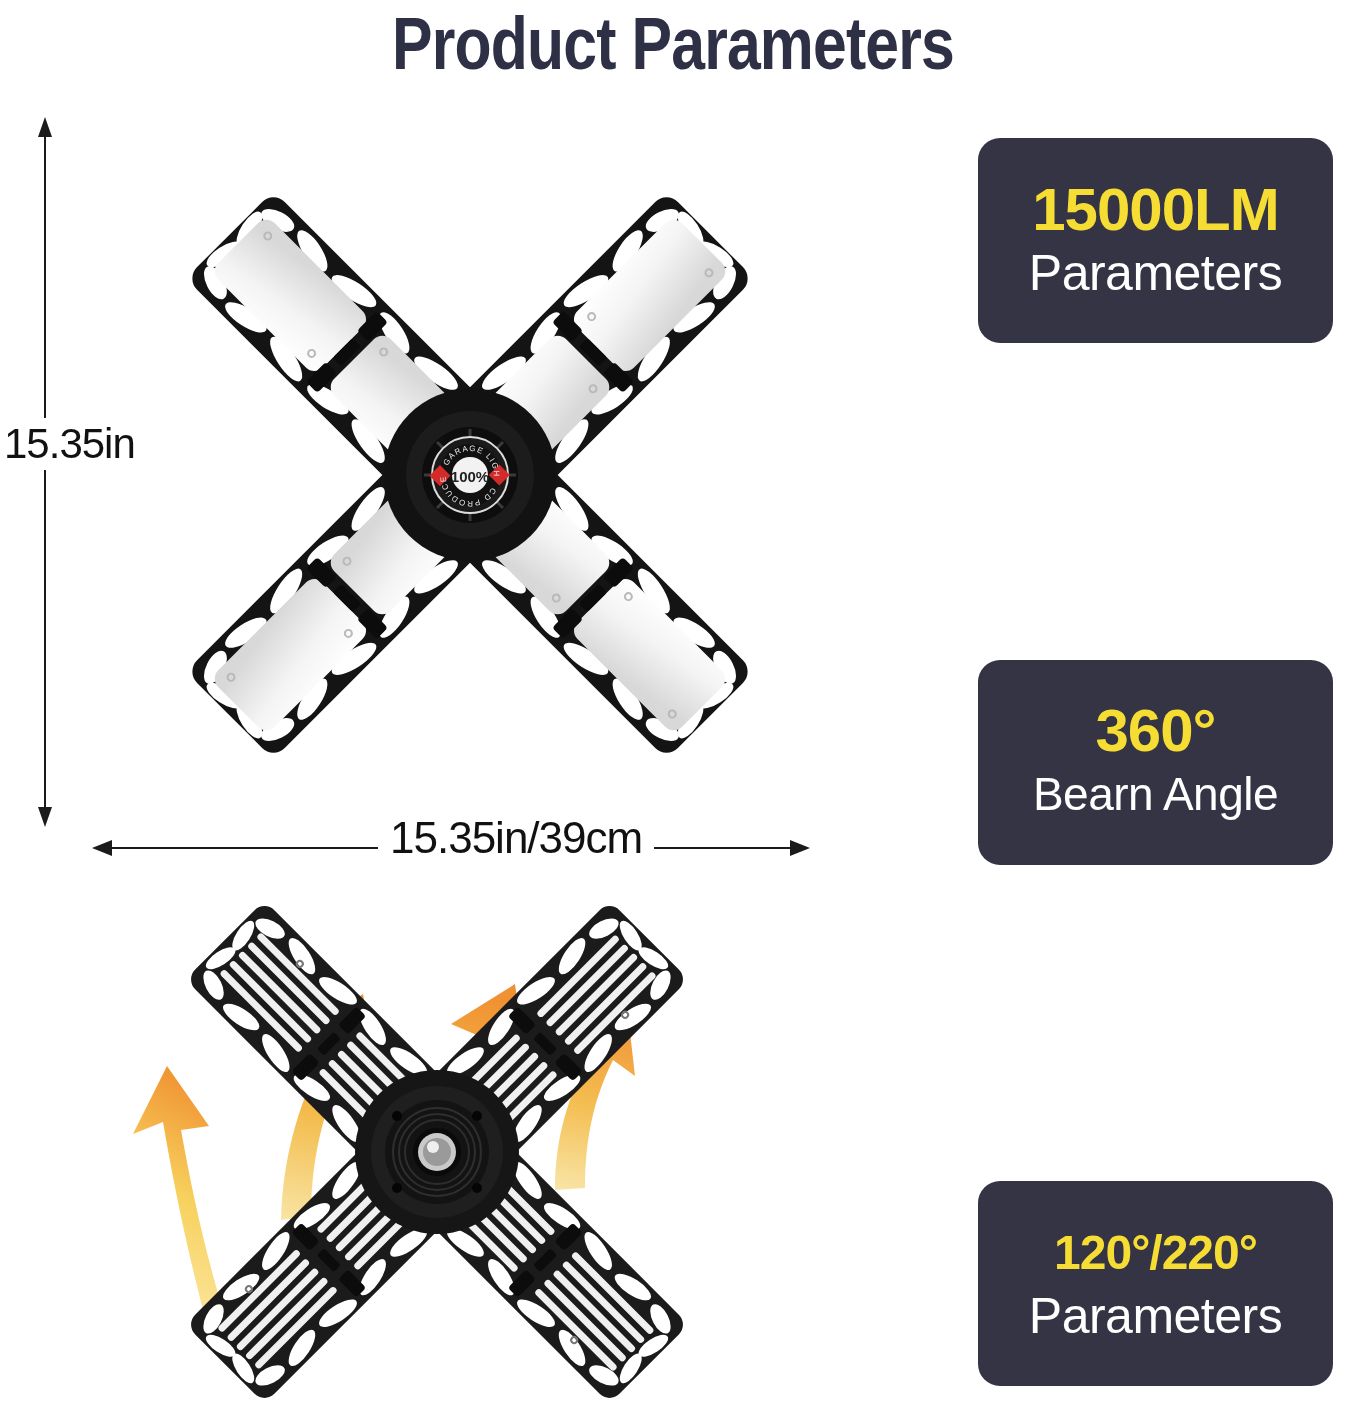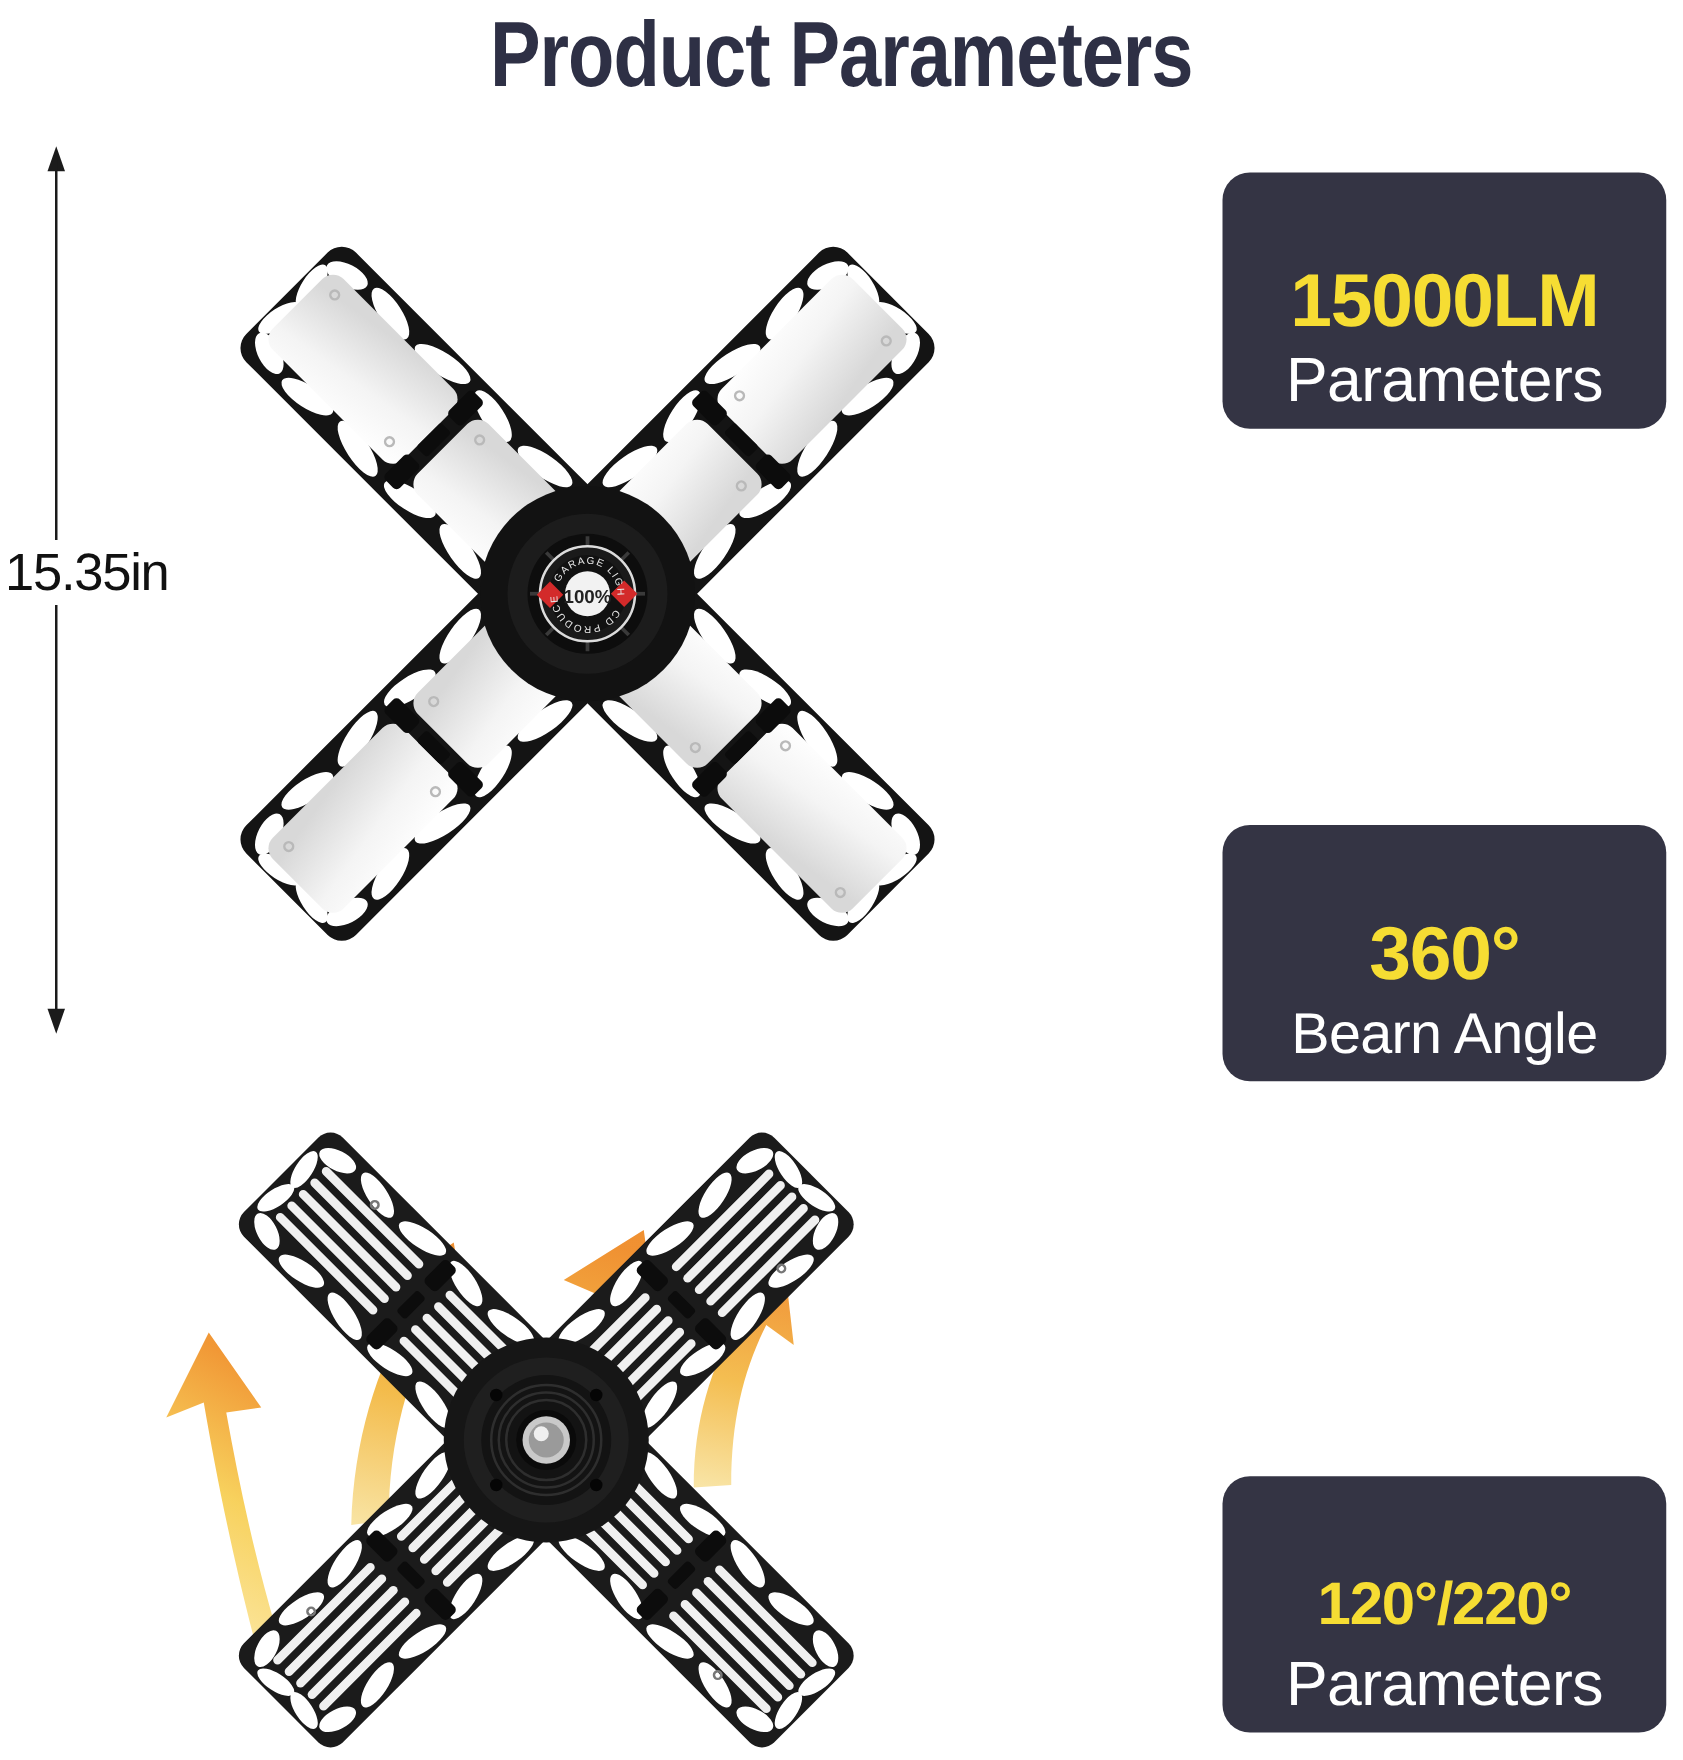--- a/index.html
+++ b/index.html
@@ -27,21 +27,21 @@
   
   .spec-column{
     position:absolute;left:978px;top:138px;width:355px;height:1248px;
     display:flex;flex-direction:column;justify-content:space-between;
   }
   .spec-card{
     background:#343444;
     border-radius:22px;
     height:205px;
     display:flex;flex-direction:column;
-    align-items:center;justify-content:flex-end;
+    align-items:center;justify-content:center;
     box-sizing:border-box;
     padding:6px 10px 10px 10px;
   }
   .spec-value{
     color:#F6DD33;
     font-weight:bold;
     font-size:60px;
     line-height:68px;
     letter-spacing:-1px;
     white-space:nowrap;
@@ -69,21 +69,21 @@
     position:absolute;left:0px;top:0px;width:0;height:0;
     border-left:7px solid transparent;border-right:7px solid transparent;
     border-bottom:20px solid #1b1b1b;
   }
   .dim-v .head-down{
     position:absolute;left:0px;bottom:0px;width:0;height:0;
     border-left:7px solid transparent;border-right:7px solid transparent;
     border-top:20px solid #1b1b1b;
   }
   .dim-v-label{
-    position:absolute;left:2px;top:337px;
+    position:absolute;left:2px;top:323px;
     font-size:42px;line-height:48px;color:#111;
     background:#fff;padding:2px 2px;white-space:nowrap;
     letter-spacing:-1px;
   }
 
   
   .dim-h{position:absolute;left:92px;top:745px;width:718px;height:16px;}
   .dim-h .line{position:absolute;left:14px;top:7px;width:690px;height:2px;background:#1b1b1b;}
   .dim-h .head-left{
     position:absolute;left:0;top:0;width:0;height:0;
@@ -210,20 +210,26 @@
             <textPath href="#arcTop" startOffset="12%">GARAGE LIGHT</textPath>
           </text>
           <text font-family="Liberation Sans, sans-serif" font-size="8" fill="#e8e8e8" letter-spacing="1.2">
             <textPath href="#arcBot" startOffset="14%">CD PRODUCE</textPath>
           </text>
         </g>
       </g>
     </svg>
   </div>
 
+  <div class="dim-h">
+    <div class="head-left"></div>
+    <div class="line"></div>
+    <div class="head-right"></div>
+    <div class="dim-h-label">15.35in/39cm</div>
+  </div>
 
   <div class="prod-bottom">
     <svg width="700" height="510" viewBox="0 0 700 510">
       <defs>
         <linearGradient id="arrG1" x1="0" y1="1" x2="0.2" y2="0">
           <stop offset="0%" stop-color="#FCE9A8"></stop>
           <stop offset="55%" stop-color="#F7CF55"></stop>
           <stop offset="100%" stop-color="#F0922B"></stop>
         </linearGradient>
         <linearGradient id="arrG2" x1="0" y1="1" x2="0.1" y2="0">

